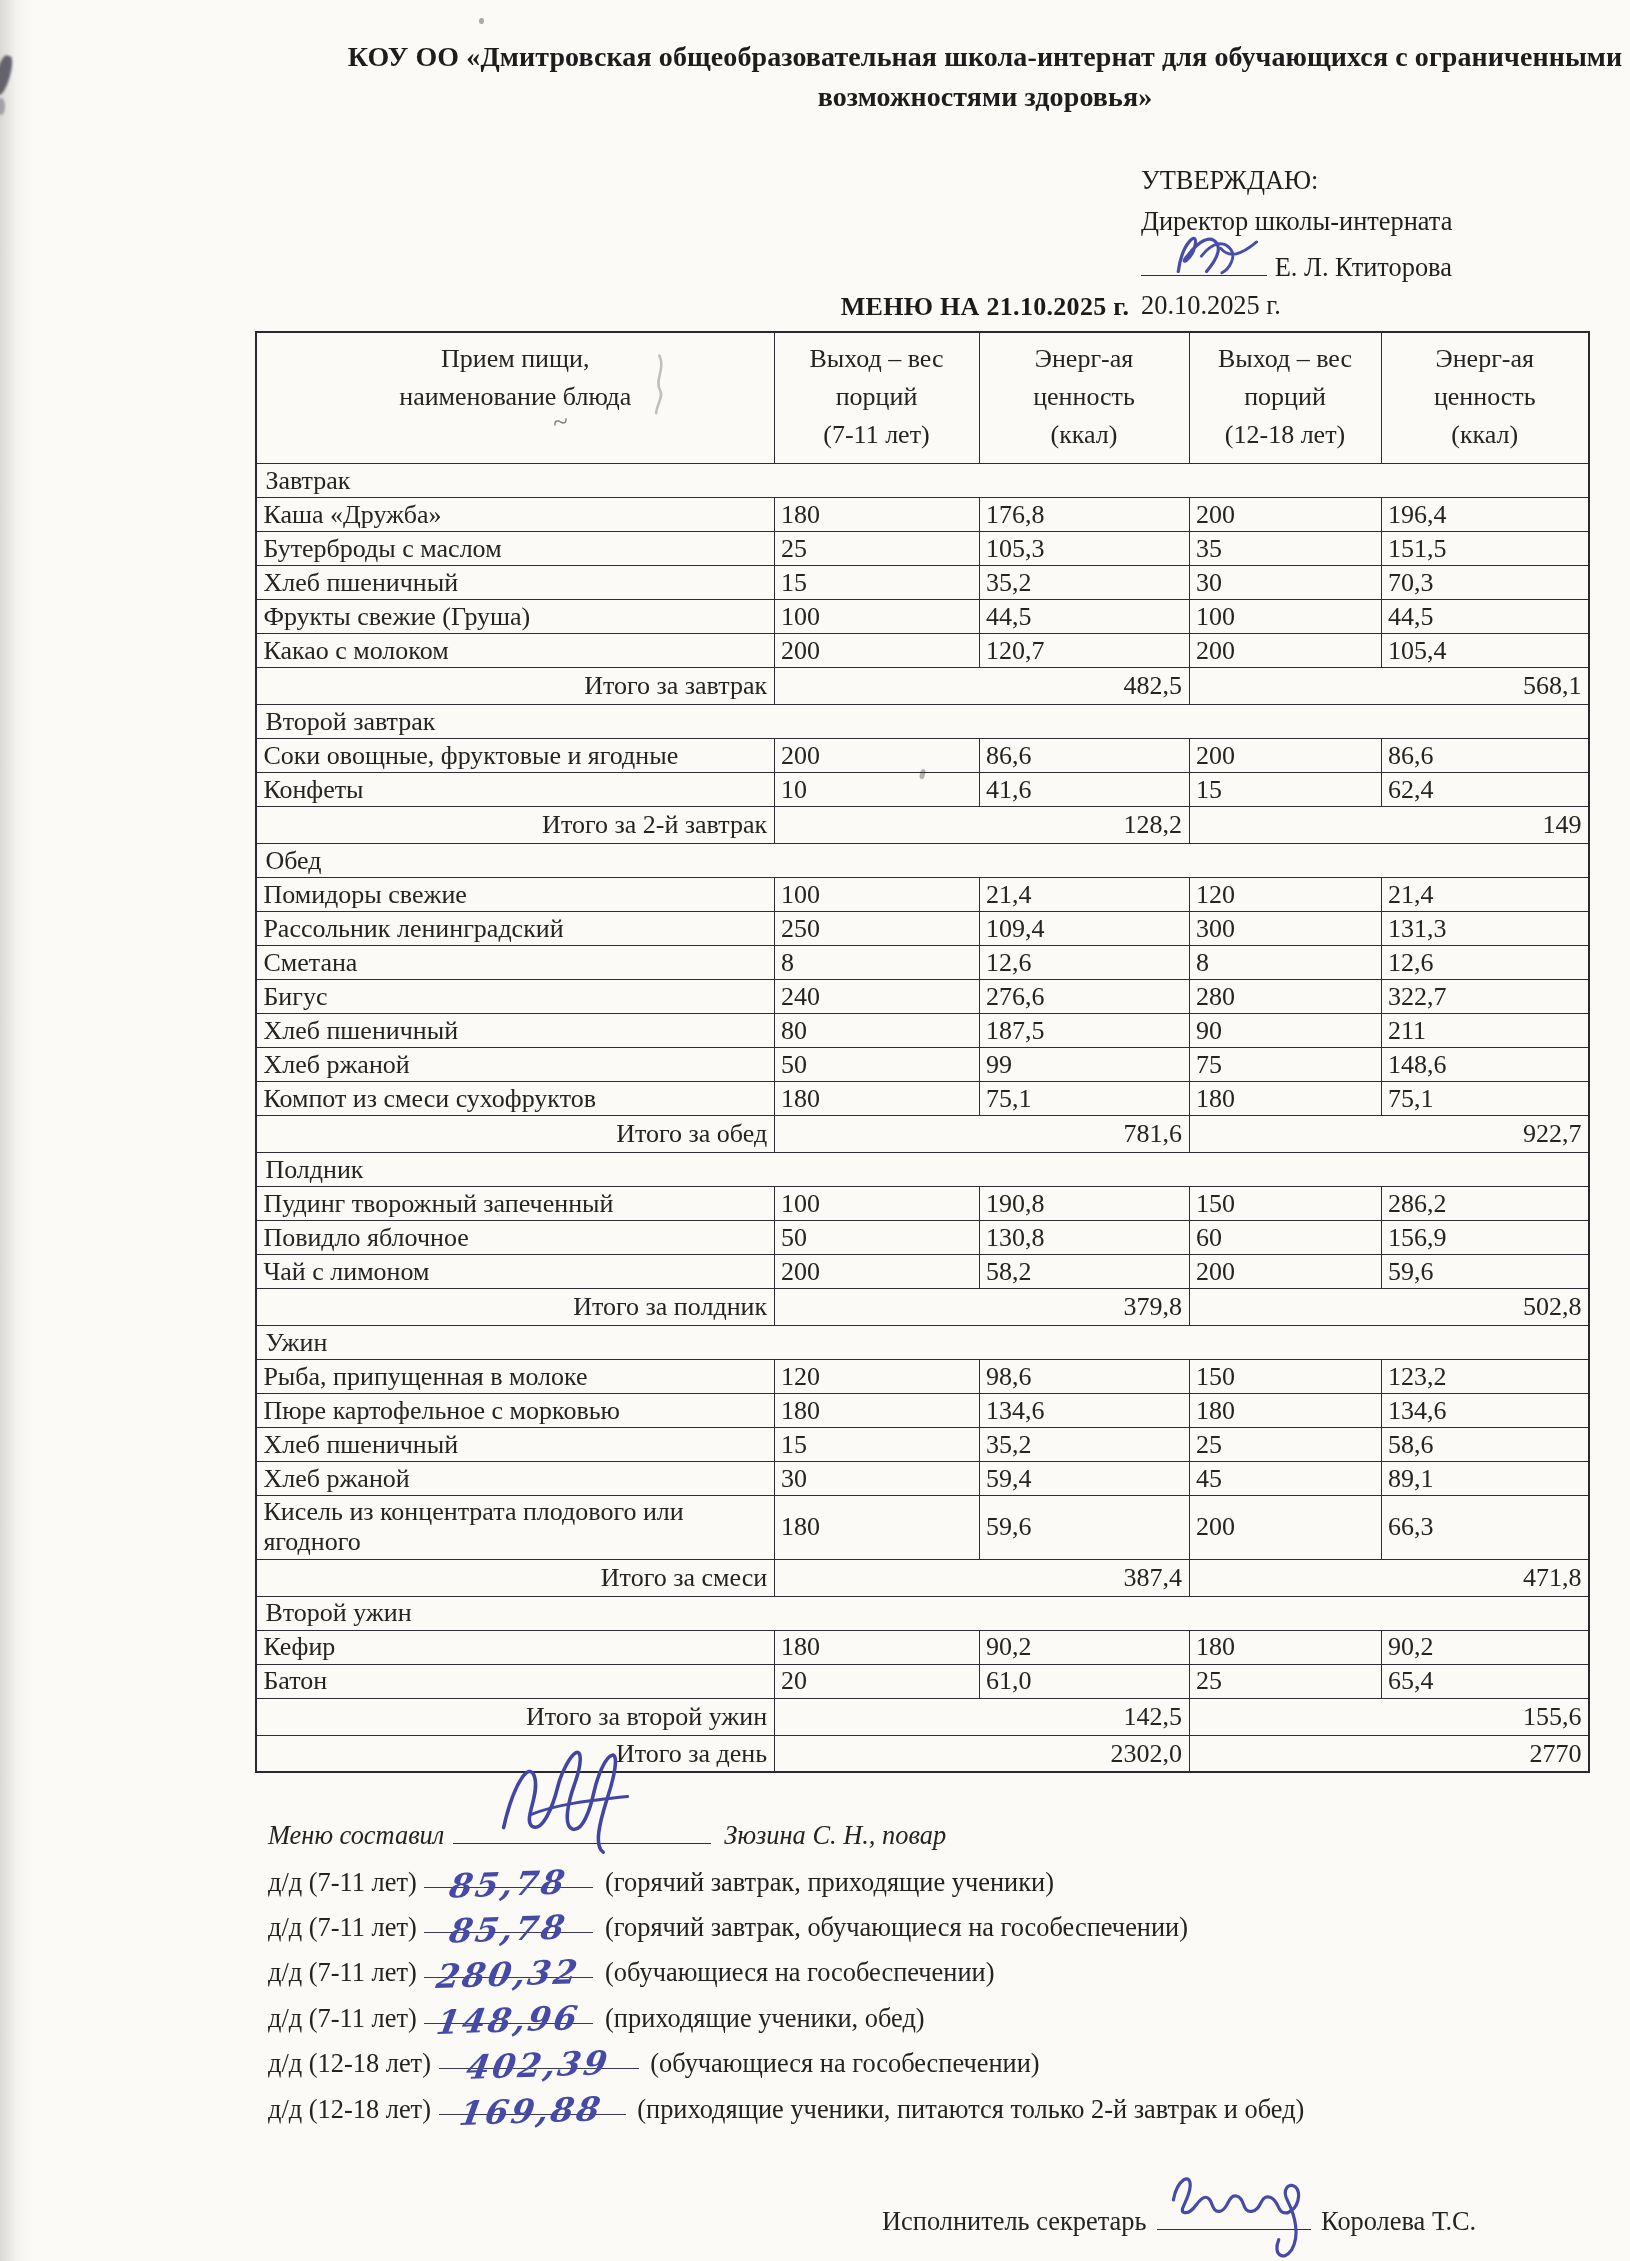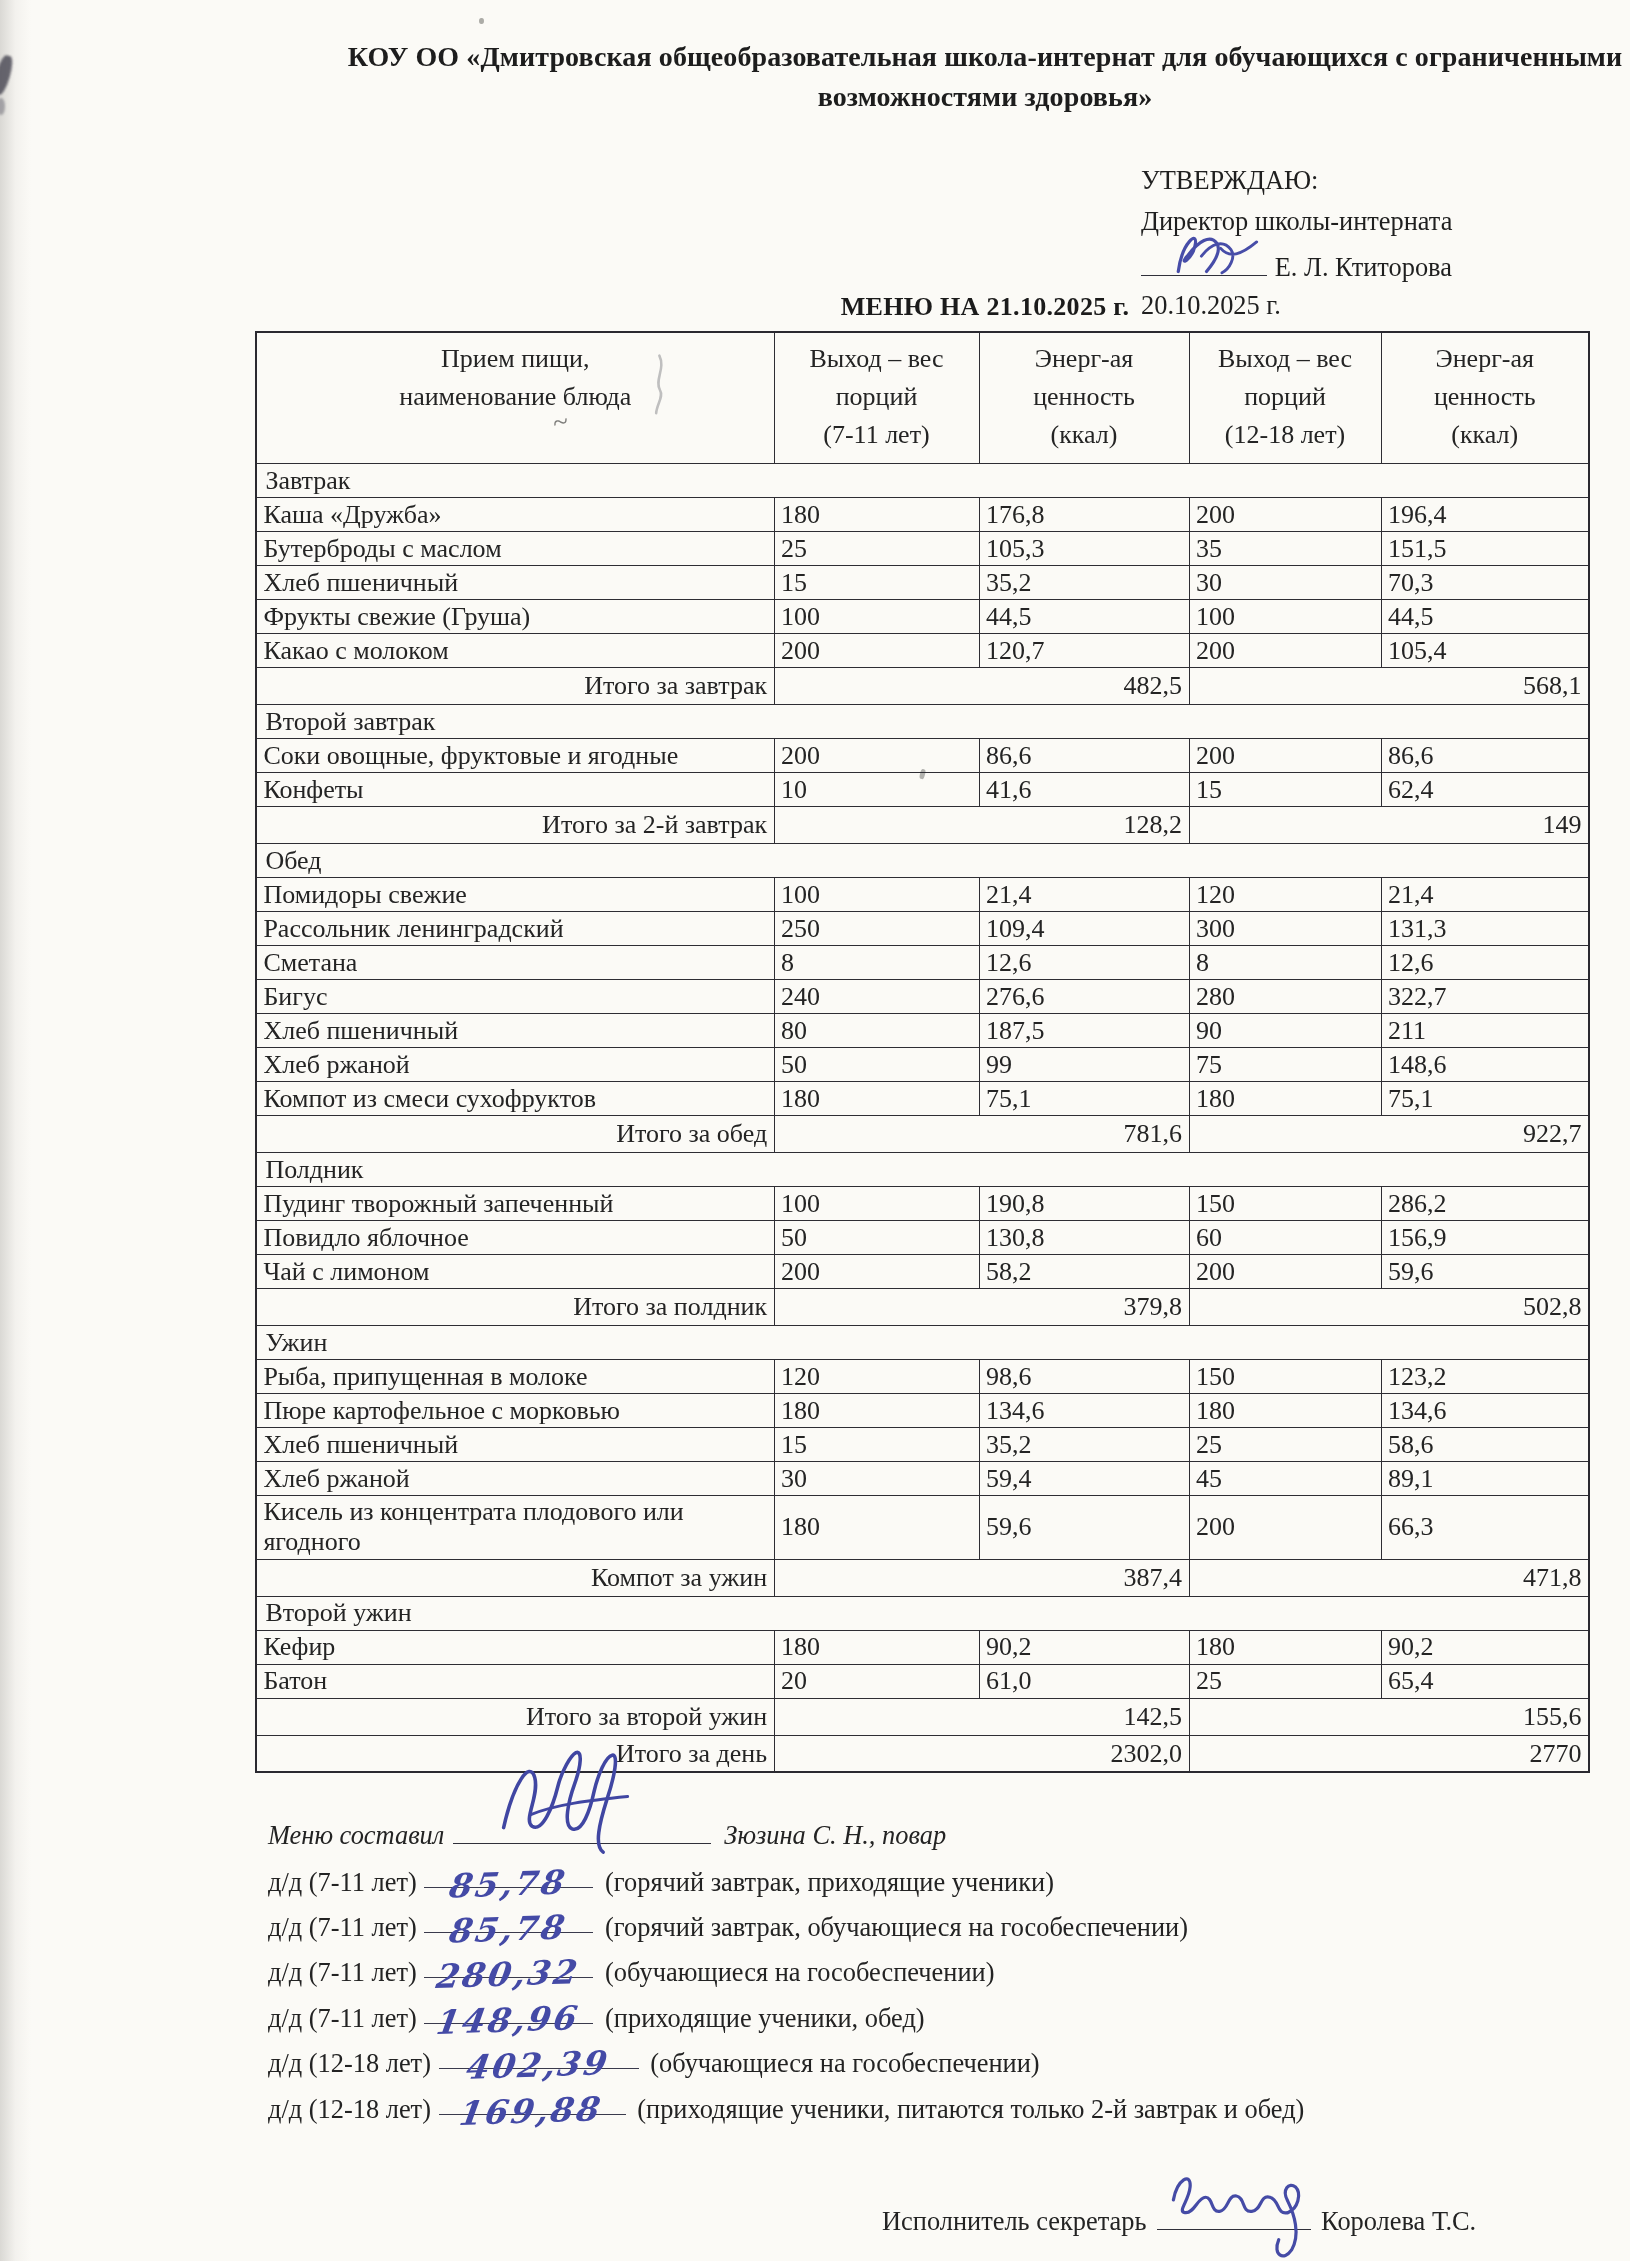--- a/index.html
+++ b/index.html
@@ -382,21 +382,21 @@
           <td class="num">89,1</td>
         </tr>
         <tr class="dish-row">
           <td class="dish">Кисель из концентрата плодового или ягодного</td>
           <td class="num">180</td>
           <td class="num">59,6</td>
           <td class="num">200</td>
           <td class="num">66,3</td>
         </tr>
         <tr class="total-row">
-          <td class="total-label">Компот за ужин</td>
+          <td class="total-label">Итого за смеси</td>
           <td class="total-val" colspan="2">387,4</td>
           <td class="total-val" colspan="2">471,8</td>
         </tr>
         <tr class="meal-section-row">
           <td class="section-name" colspan="5">Второй ужин</td>
         </tr>
         <tr class="dish-row">
           <td class="dish">Кефир</td>
           <td class="num">180</td>
           <td class="num">90,2</td>

